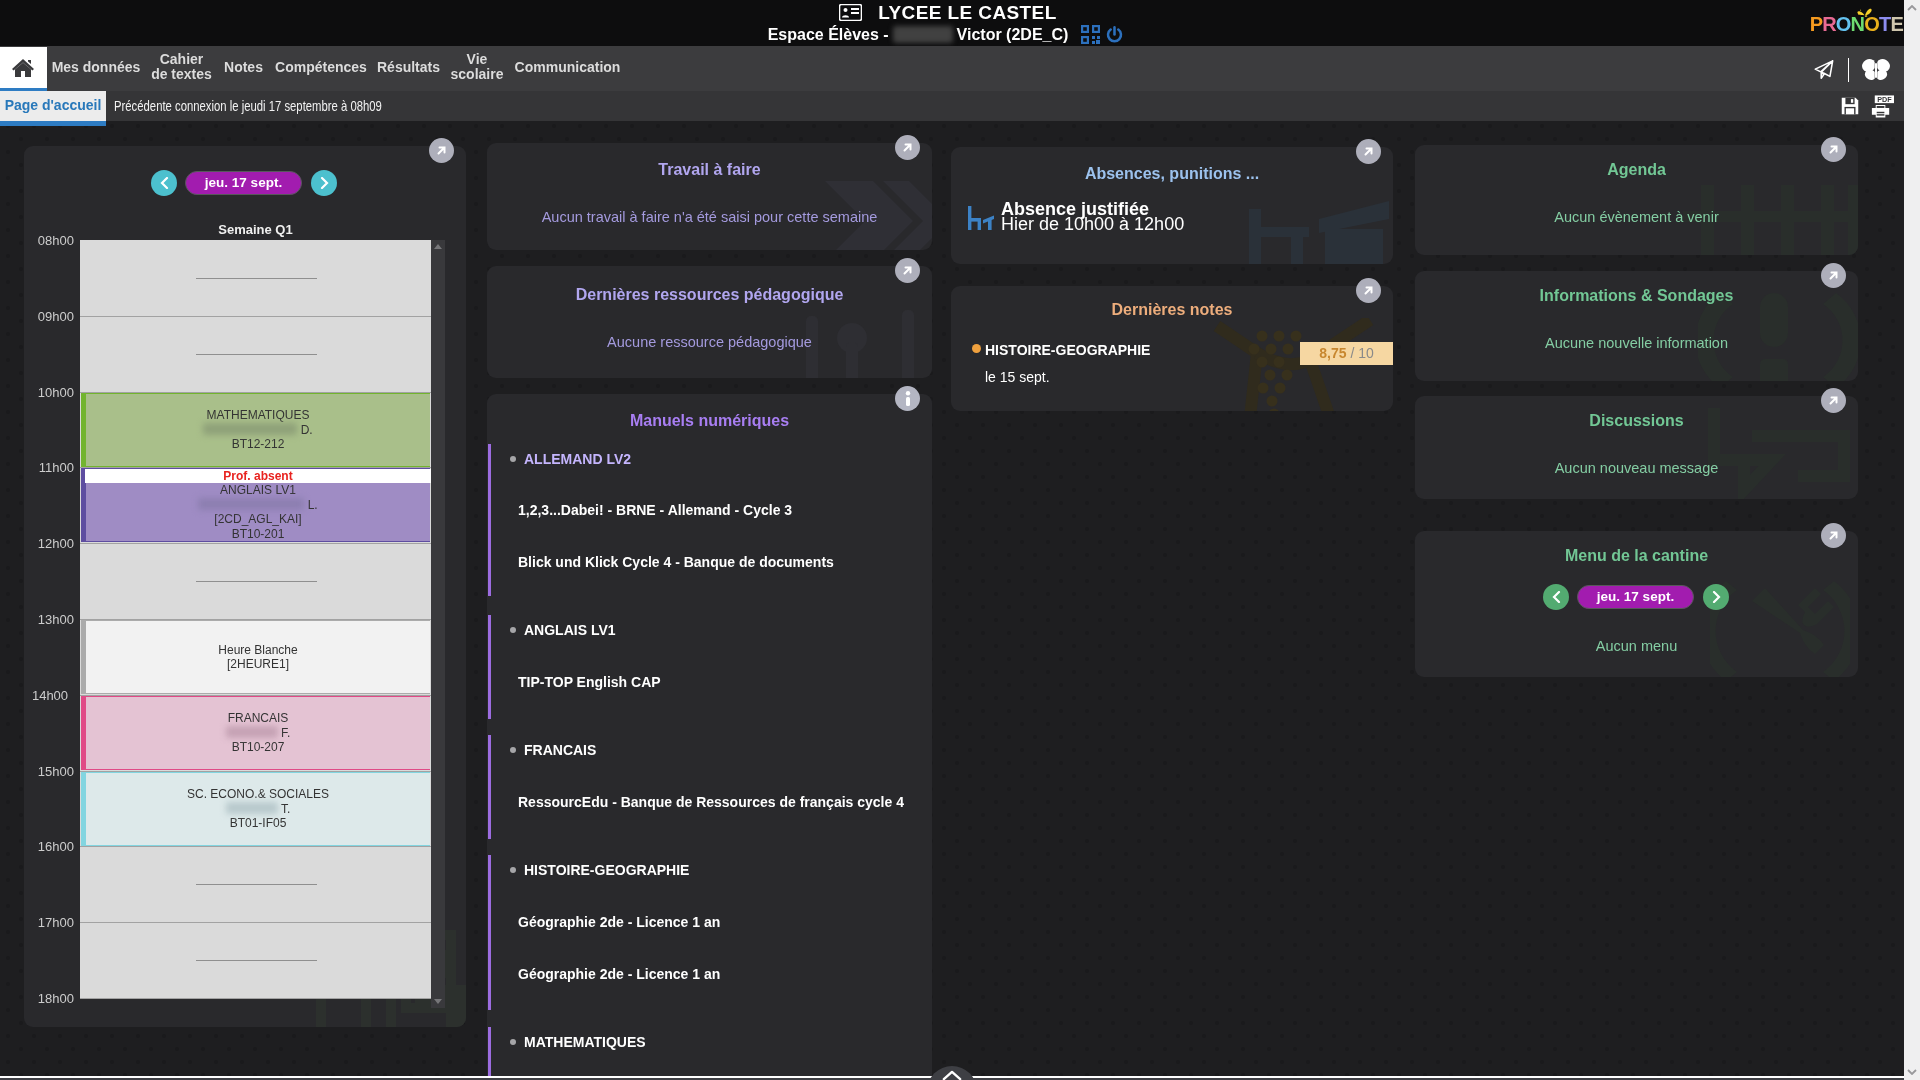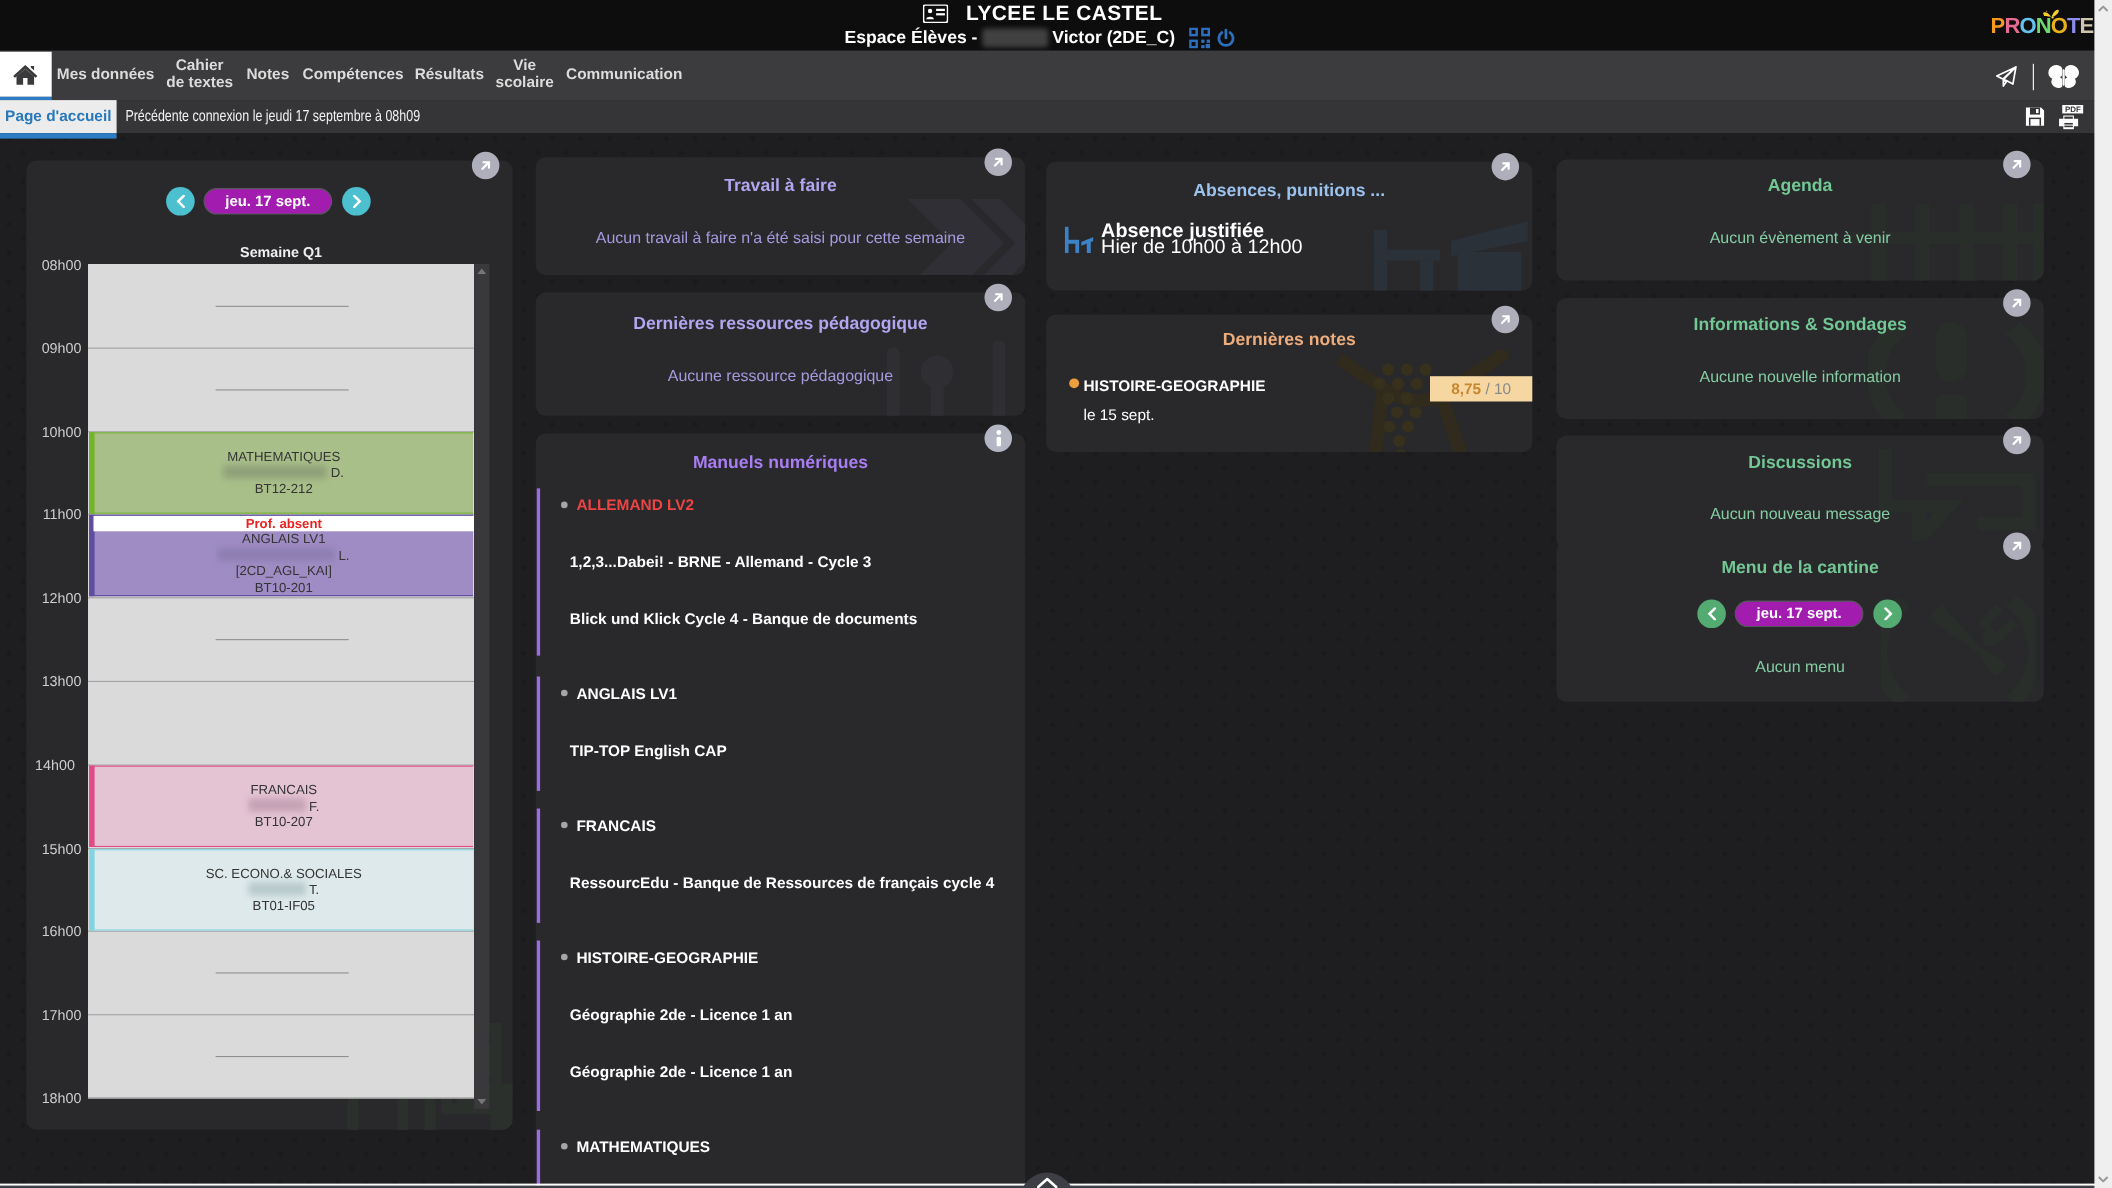--- a/index.html
+++ b/index.html
@@ -198,20 +198,26 @@
       </div>
       <div class="lesson" style="top: 228px; height: 74px; background: rgb(159, 140, 196); border-left: 5px solid rgb(94, 77, 160); border-top: 1px solid rgb(94, 77, 160); border-bottom: 1px solid rgb(94, 77, 160);">
         <div style="position:absolute;left:-1px;top:0;width:346px;background:#fff;color:#e8231f;font-weight:bold;line-height:14px;height:14px;">Prof. absent</div>
         <div style="display:flex;flex-direction:column;justify-content:center;height:100%;padding-top:14px;">
           <div>ANGLAIS LV1</div>
           <div><span class="blurp" style="width:106px;background:#8d7fb1;"></span> L.</div>
           <div>[2CD_AGL_KAI]</div>
           <div>BT10-201</div>
         </div>
       </div>
+      <div class="lesson" style="top: 380px; height: 74px; background: rgb(242, 242, 242); border-left: 5px solid rgb(171, 171, 171); border-top: 1px solid rgb(171, 171, 171); border-bottom: 1px solid rgb(171, 171, 171);">
+        <div style="display:flex;flex-direction:column;justify-content:center;height:100%;">
+          <div>Heure Blanche</div>
+          <div>[2HEURE1]</div>
+        </div>
+      </div>
       <div class="lesson" style="top: 456px; height: 74px; background: rgb(228, 195, 211); border-left: 5px solid rgb(224, 74, 134); border-top: 1px solid rgb(224, 74, 134); border-bottom: 1px solid rgb(224, 74, 134);">
         <div style="display:flex;flex-direction:column;justify-content:center;height:100%;">
           <div>FRANCAIS</div>
           <div><span class="blurp" style="width:52px;background:#c5a2b4;"></span> F.</div>
           <div>BT10-207</div>
         </div>
       </div>
       <div class="lesson" style="top: 532px; height: 74px; background: rgb(221, 233, 234); border-left: 5px solid rgb(130, 213, 224); border-top: 1px solid rgb(130, 213, 224); border-bottom: 1px solid rgb(130, 213, 224);">
         <div style="display:flex;flex-direction:column;justify-content:center;height:100%;">
           <div>SC. ECONO.&amp; SOCIALES</div>
@@ -292,21 +298,21 @@
 </div>
 <div class="card" id="manuels" style="left:487px; top:394px; width:445px; height:686px; border-bottom-left-radius:0; border-bottom-right-radius:0;">
   <div class="corner" style="right:12px; top:-8px; background:rgba(188,190,203,.95);">
       <svg width="6" height="15" viewBox="0 0 6 15">
         <circle cx="3" cy="2.2" r="2.2" fill="#fff"></circle>
         <rect x="1" y="6" width="4" height="9" rx="1.5" fill="#fff"></rect>
       </svg>
     </div>
   <div class="ctitle" style="top:18px; color:#a87ef2;">Manuels numériques</div>
 <div style="position: absolute; left: 1px; width: 3px; background: rgb(156, 108, 224); top: 50px; height: 152px;"></div>
-    <div style="position: absolute; left: 23px; top: 57px; color: #ef4444; font-weight: bold; font-size: 14px;"><span style="display:inline-block;width:6px;height:6px;border-radius:50%;background:#a5a5a8;vertical-align:2px;margin-right:8px;"></span>ALLEMAND LV2</div>
+    <div style="position: absolute; left: 23px; top: 57px; color: #c4b5fd; font-weight: bold; font-size: 14px;"><span style="display:inline-block;width:6px;height:6px;border-radius:50%;background:#a5a5a8;vertical-align:2px;margin-right:8px;"></span>ALLEMAND LV2</div>
     <div style="position: absolute; left: 31px; top: 108px; color: rgb(255, 255, 255); font-weight: bold; font-size: 14px;">1,2,3...Dabei! - BRNE - Allemand - Cycle 3</div>
     <div style="position: absolute; left: 31px; top: 160px; color: rgb(255, 255, 255); font-weight: bold; font-size: 14px;">Blick und Klick Cycle 4 - Banque de documents</div>
     <div style="position: absolute; left: 1px; width: 3px; background: rgb(156, 108, 224); top: 221px; height: 104px;"></div>
     <div style="position: absolute; left: 23px; top: 228px; color: rgb(255, 255, 255); font-weight: bold; font-size: 14px;"><span style="display:inline-block;width:6px;height:6px;border-radius:50%;background:#a5a5a8;vertical-align:2px;margin-right:8px;"></span>ANGLAIS LV1</div>
     <div style="position: absolute; left: 31px; top: 280px; color: rgb(255, 255, 255); font-weight: bold; font-size: 14px;">TIP-TOP English CAP</div>
     <div style="position: absolute; left: 1px; width: 3px; background: rgb(156, 108, 224); top: 341px; height: 104px;"></div>
     <div style="position: absolute; left: 23px; top: 348px; color: rgb(255, 255, 255); font-weight: bold; font-size: 14px;"><span style="display:inline-block;width:6px;height:6px;border-radius:50%;background:#a5a5a8;vertical-align:2px;margin-right:8px;"></span>FRANCAIS</div>
     <div style="position: absolute; left: 31px; top: 400px; color: rgb(255, 255, 255); font-weight: bold; font-size: 14px;">RessourcEdu - Banque de Ressources de français cycle 4</div>
     <div style="position: absolute; left: 1px; width: 3px; background: rgb(156, 108, 224); top: 461px; height: 155px;"></div>
     <div style="position: absolute; left: 23px; top: 468px; color: rgb(255, 255, 255); font-weight: bold; font-size: 14px;"><span style="display:inline-block;width:6px;height:6px;border-radius:50%;background:#a5a5a8;vertical-align:2px;margin-right:8px;"></span>HISTOIRE-GEOGRAPHIE</div>
@@ -433,21 +439,21 @@
       <svg style="position:absolute; right:8px; top:12px;" width="150" height="95" viewBox="0 0 150 95">
         <g fill="none" stroke="#292e2b" stroke-width="12">
           <path d="M14 0 V52 H72 L44 82 V52"></path>
           <path d="M52 28 H144 V68 H98"></path>
         </g>
       </svg>
     </div>
   <div class="ctitle" style="top:16px; color:#72c795;">Discussions</div>
   <div class="cbody" style="top:64px; color:#84cda3;">Aucun nouveau message</div>
 </div>
-<div class="card" style="left:1415px; top:492px; width:443px; height:146px;">
+<div class="card" style="left:1415px; top:531px; width:443px; height:146px;">
   <div class="corner" style="right:12px; top:-8px;">
       <svg width="13" height="13" viewBox="0 0 13 13">
         <path d="M3.5 9.5 L9 4 M4.5 3.5 h5 v5" stroke="#fff" stroke-width="2" fill="none" stroke-linecap="round"></path>
       </svg>
     </div>
   <div class="wm">
       <svg style="position:absolute; right:8px; top:50px;" width="140" height="100" viewBox="0 0 140 100">
         <g fill="#292e2b">
           <path d="M16 0 a62 62 0 0 0 0 100 l11 -9 a50 50 0 0 1 0 -82 Z"></path>
           <path d="M124 0 a62 62 0 0 1 0 100 l-11 -9 a50 50 0 0 0 0 -82 Z"></path>

